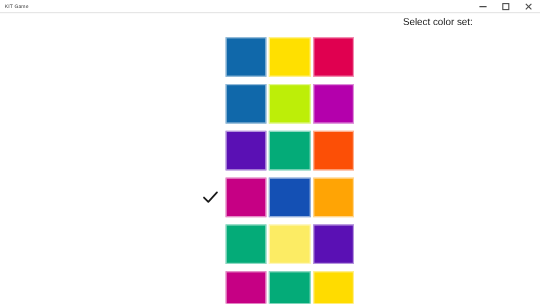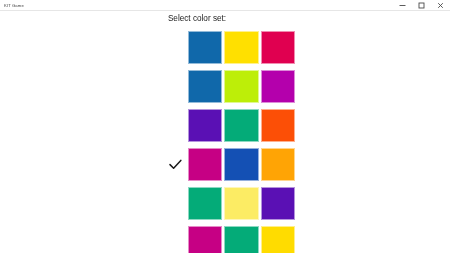--- a/index.html
+++ b/index.html
@@ -54,21 +54,21 @@
     color: #4a4a4a;
   }
   .winbtn svg { display: block; }
 
   
   .heading {
     position: absolute;
     top: 13px;
     left: 0;
     width: 394px;
-    text-align: center;
+    text-align: right;
     font-size: 8.2px;
     line-height: 11px;
     color: #1b1b1b;
     user-select: none;
   }
 
   
   .sets-area {
     position: absolute;
     top: 31px;

